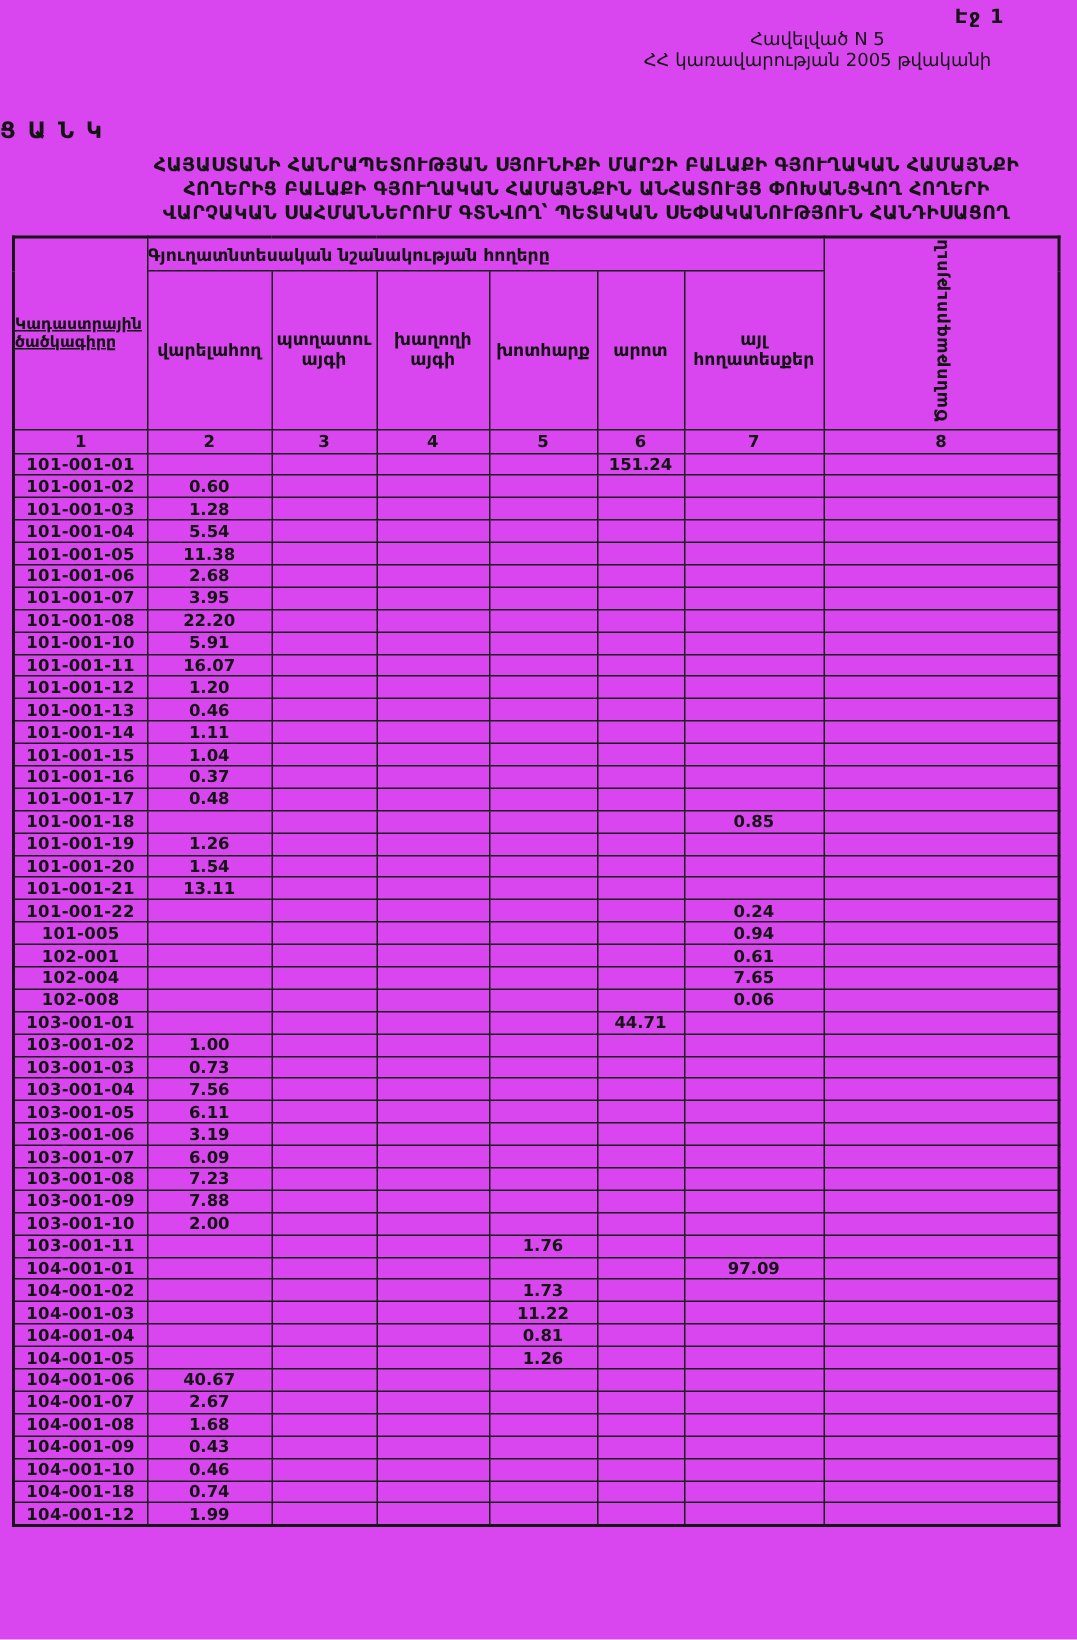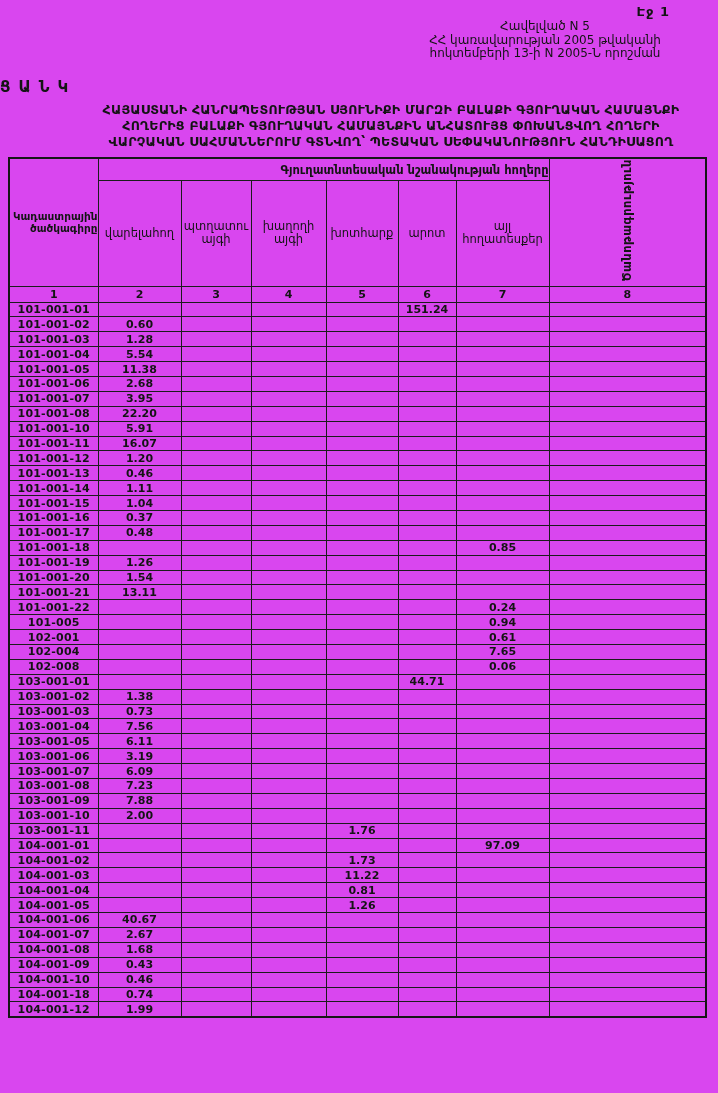--- a/index.html
+++ b/index.html
@@ -68,34 +68,35 @@
     border: 1.5px solid #1c1c1c;
     padding: 0;
     overflow: hidden;
     white-space: nowrap;
   }
   .land-table th.wrap { white-space: normal; }
   th.group-h {
     height: 20px;
     font-size: 11.5px;
     font-weight: bold;
-    text-align: right;
+    text-align: left;
     vertical-align: middle;
   }
   th.code-h {
     font-size: 10.5px;
     font-weight: bold;
-    text-align: right;
+    text-align: left;
     vertical-align: middle;
     line-height: 12px;
+    text-decoration: underline;
   }
   th.col-h {
     height: 99px;
     font-size: 11.5px;
-    font-weight: normal;
+    font-weight: bold;
     text-align: center;
     vertical-align: middle;
     line-height: 13px;
   }
   th.note-h {
     text-align: center;
     vertical-align: middle;
   }
   .vert {
     display: inline-block;
@@ -126,21 +127,20 @@
 </head>
 <body>
 
 <div id="page">
 
   <div class="page-label">Էջ 1</div>
 
   <div class="appendix-block">
     <div>Հավելված N 5</div>
     <div>ՀՀ կառավարության 2005 թվականի</div>
-    <div>հոկտեմբերի 13-ի N 2005-Ն որոշման</div>
   </div>
 
   <div class="doc-title">ՑԱՆԿ</div>
 
   <div class="doc-subtitle">
     <div>ՀԱՅԱՍՏԱՆԻ ՀԱՆՐԱՊԵՏՈՒԹՅԱՆ ՍՅՈՒՆԻՔԻ ՄԱՐԶԻ ԲԱԼԱՔԻ ԳՅՈՒՂԱԿԱՆ ՀԱՄԱՅՆՔԻ</div>
     <div>ՀՈՂԵՐԻՑ ԲԱԼԱՔԻ ԳՅՈՒՂԱԿԱՆ ՀԱՄԱՅՆՔԻՆ ԱՆՀԱՏՈՒՅՑ ՓՈԽԱՆՑՎՈՂ ՀՈՂԵՐԻ</div>
     <div>ՎԱՐՉԱԿԱՆ ՍԱՀՄԱՆՆԵՐՈՒՄ ԳՏՆՎՈՂ՝ ՊԵՏԱԿԱՆ ՍԵՓԱԿԱՆՈՒԹՅՈՒՆ ՀԱՆԴԻՍԱՑՈՂ</div>
   </div>
 
@@ -436,21 +436,21 @@
     <td class="val"></td>
     <td class="val"></td>
     <td class="val"></td>
     <td class="val"></td>
     <td class="val">44.71</td>
     <td class="val"></td>
     <td class="val"></td>
   </tr>
         <tr>
     <td class="code">103-001-02</td>
-    <td class="val">1.38</td>
+    <td class="val">1.00</td>
     <td class="val"></td>
     <td class="val"></td>
     <td class="val"></td>
     <td class="val"></td>
     <td class="val"></td>
     <td class="val"></td>
   </tr>
         <tr>
     <td class="code">103-001-03</td>
     <td class="val">0.73</td>

